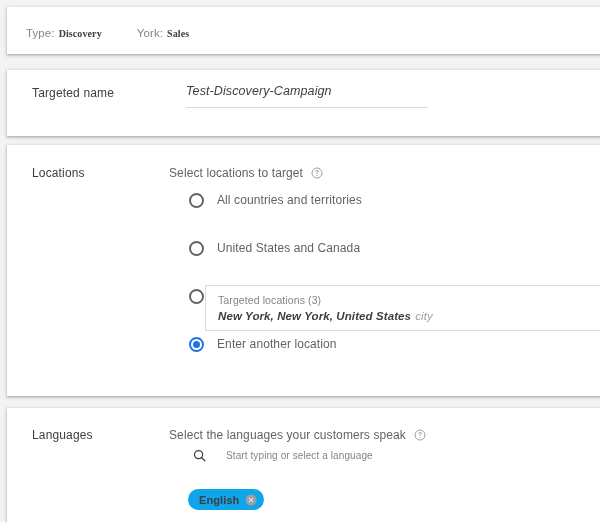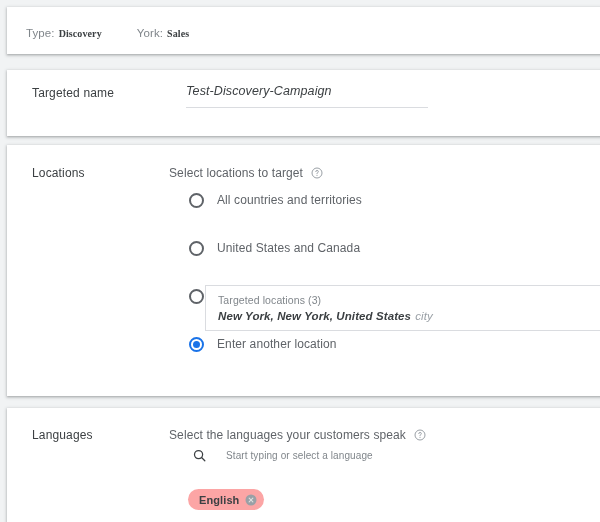--- a/index.html
+++ b/index.html
@@ -241,21 +241,21 @@
     left: 181px;
     top: 81px;
     display: flex;
     gap: 8px;
   }
   .chip {
     display: flex;
     align-items: center;
     height: 21px;
     padding: 0 7px 0 11px;
-    background: #fca5a5;
+    background: #0ea5e9;
     border-radius: 11px;
   }
   .chip-label {
     font-size: 11px;
     color: #3c4043;
     font-weight: bold;
     letter-spacing: .1px;
   }
   .chip-close {
     margin-left: 6px;

